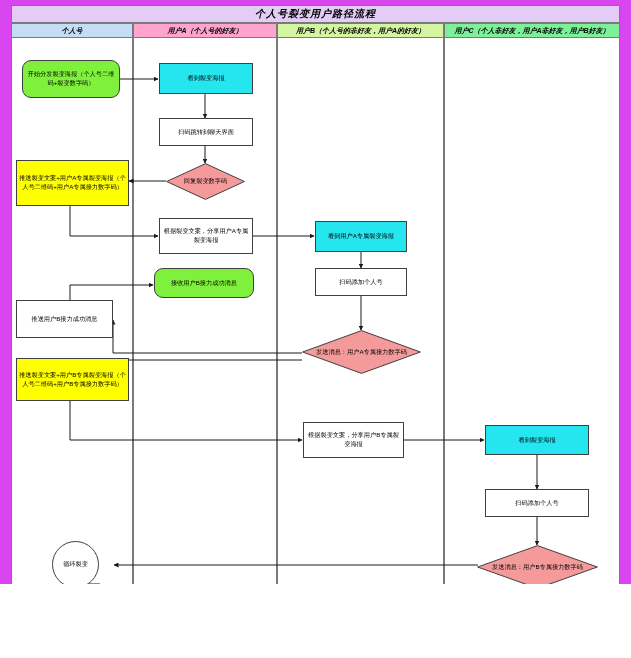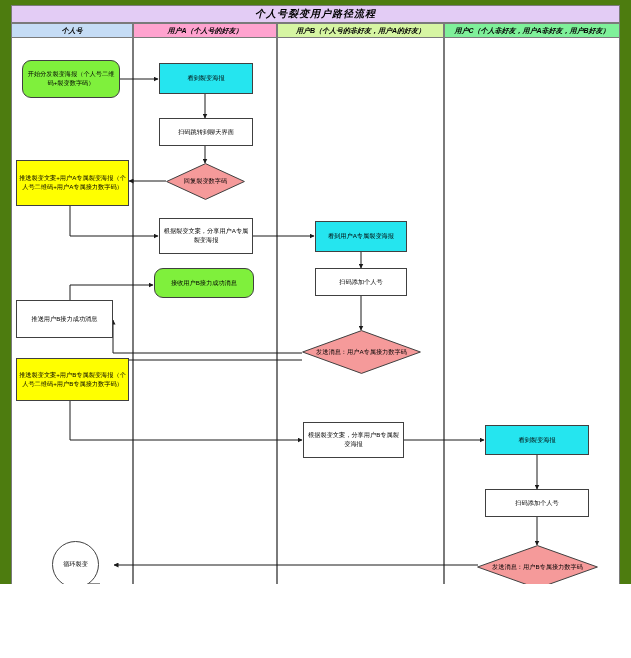--- a/index.html
+++ b/index.html
@@ -5,21 +5,21 @@
   html, body {
     margin: 0;
     padding: 0;
     background: #ffffff;
     font-family: "Liberation Sans", "DejaVu Sans", sans-serif;
   }
   #page {
     position: relative;
     width: 631px;
     height: 584px;
-    background: #4d7c0f;
+    background: #d946ef;
     overflow: hidden;
   }
   
   .swimlane-frame {
     position: absolute;
     left: 11px;
     top: 5px;
     width: 609px;
     height: 645px;
     border: 1px solid #7a7a7a;

